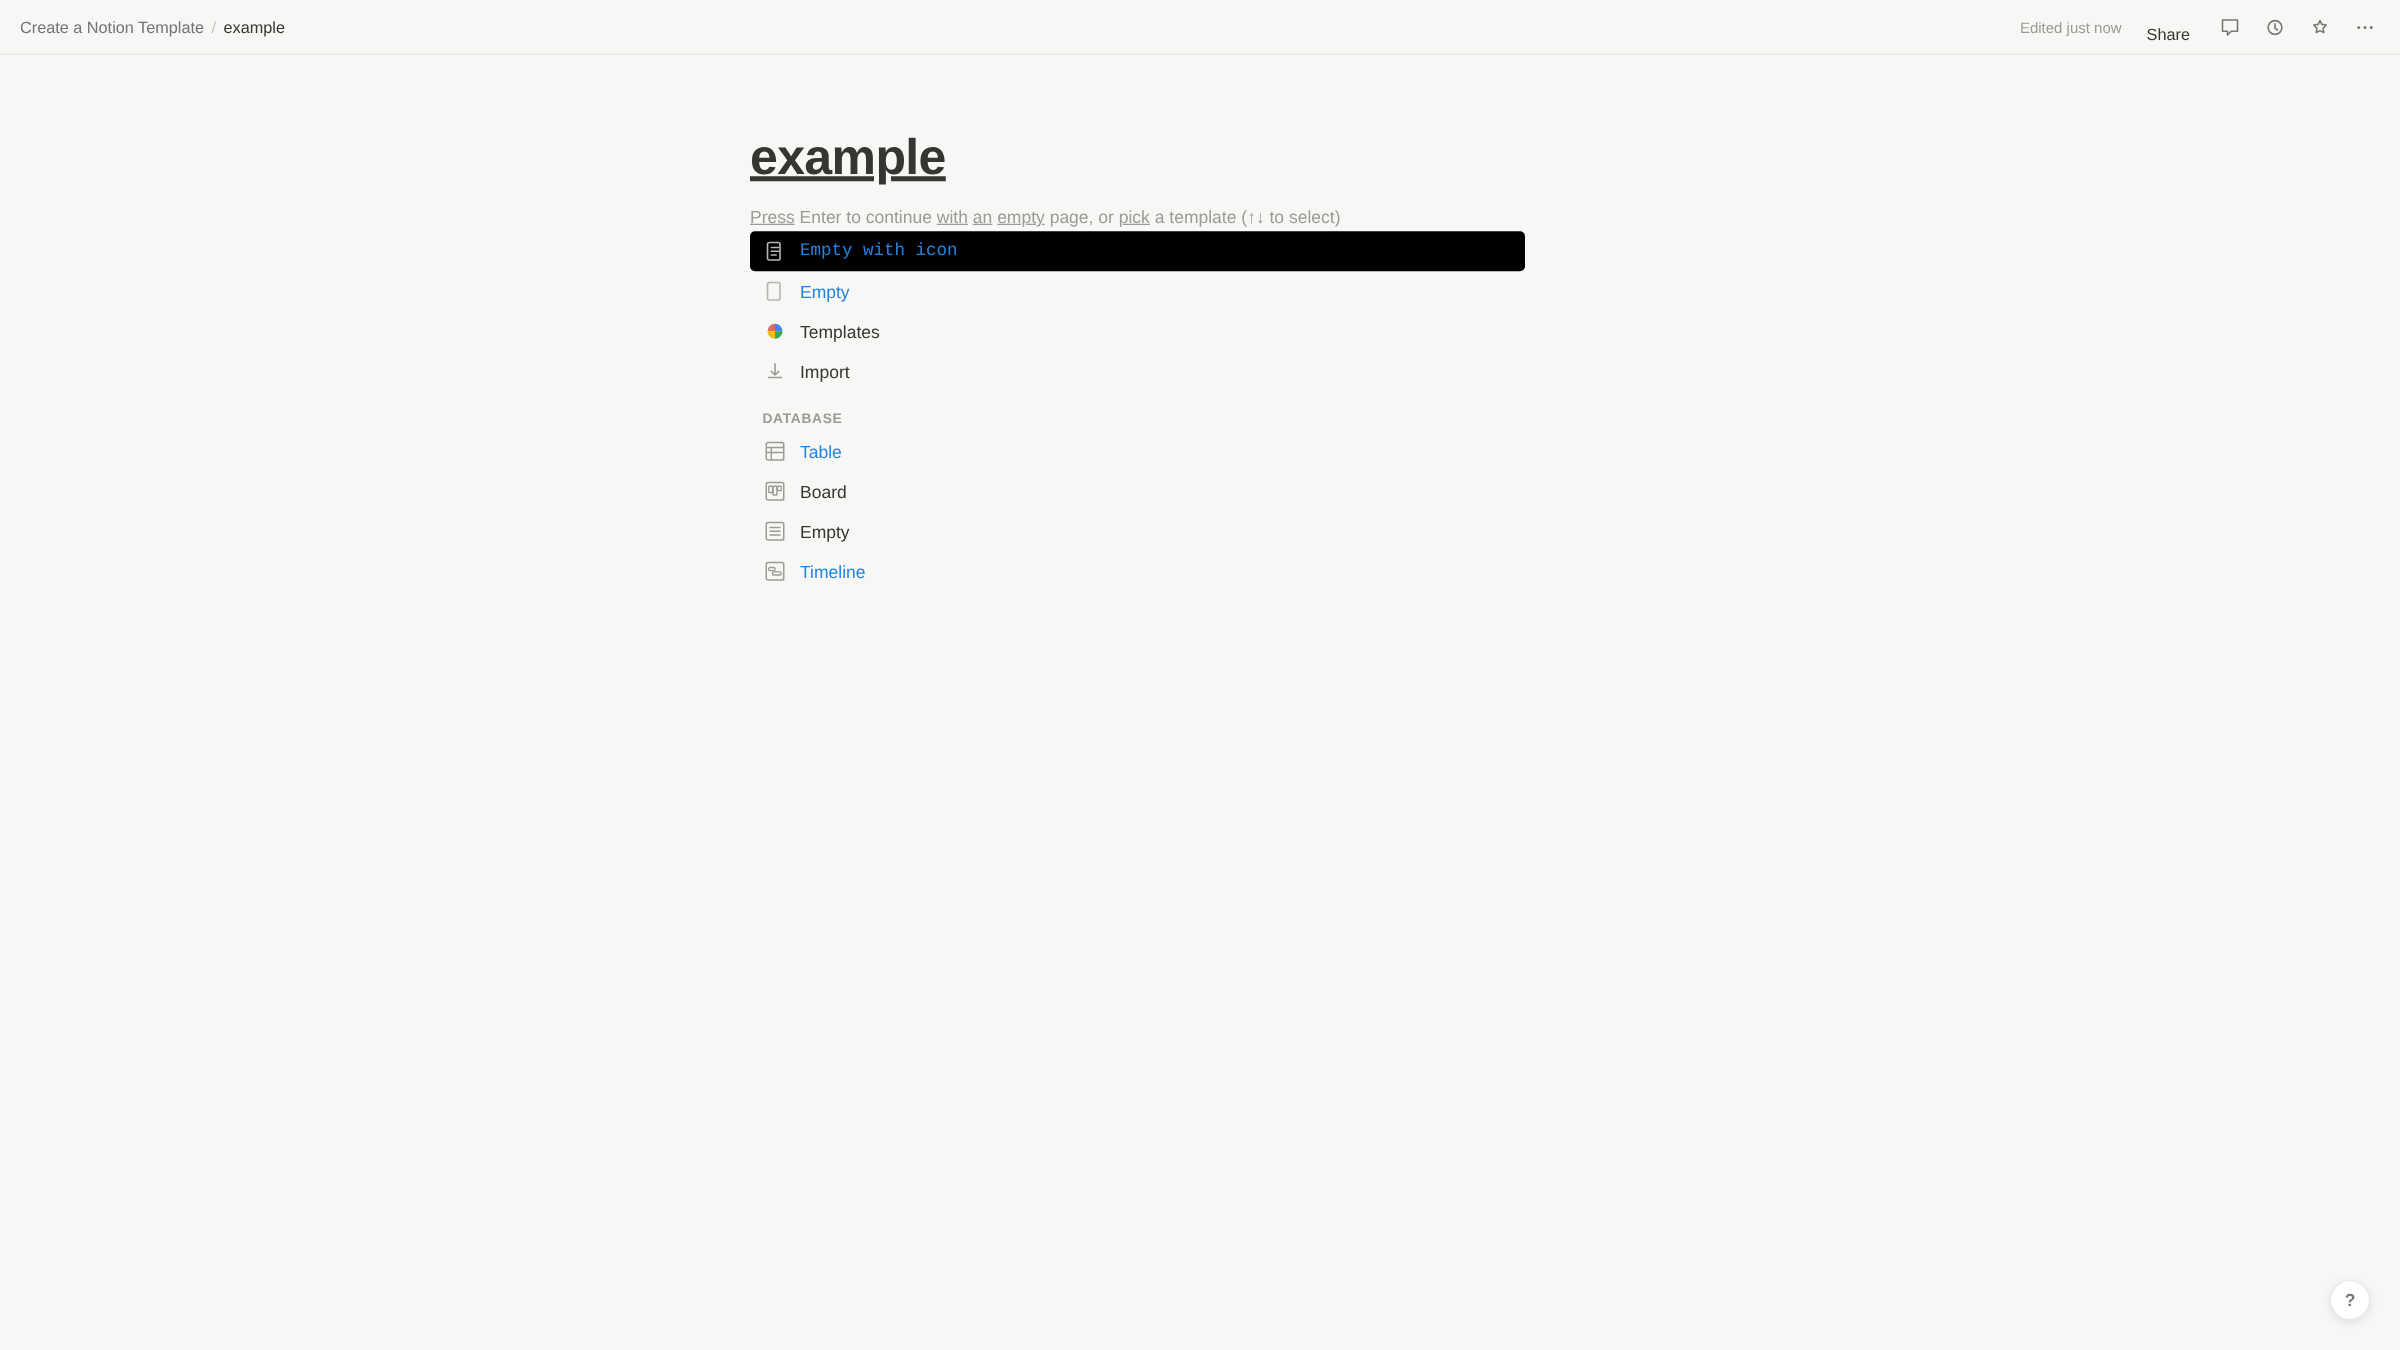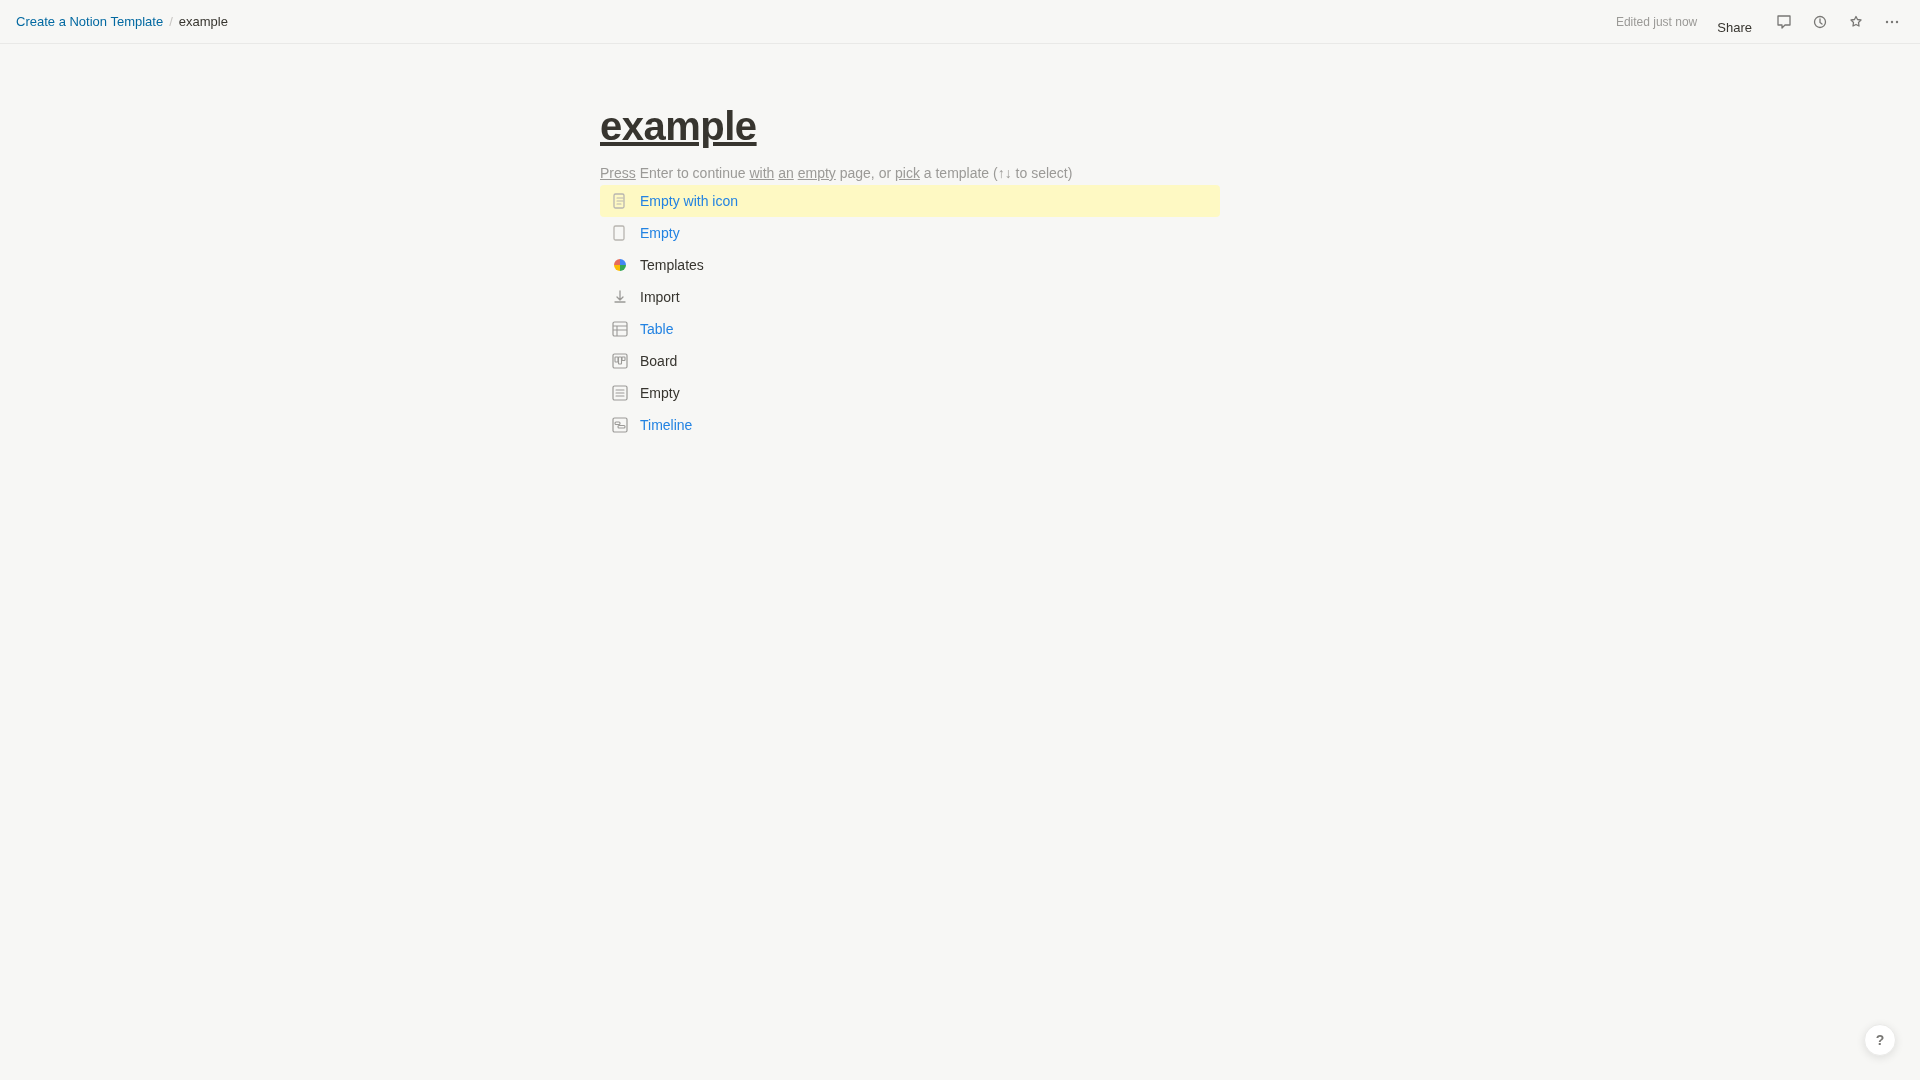--- a/index.html
+++ b/index.html
@@ -27,21 +27,21 @@
 
     .topbar-left {
       display: flex;
       align-items: center;
       gap: 6px;
       font-size: 13px;
       color: #787774;
     }
 
     .topbar-left .breadcrumb-link {
-      color: #0369a1;
+      color: #737373;
       text-decoration: none;
     }
 
     .topbar-left .breadcrumb-sep {
       color: #c7c5c2;
     }
 
     .topbar-left .breadcrumb-current {
       color: #37352f;
       font-weight: 500;
@@ -126,21 +126,22 @@
       align-items: center;
       gap: 10px;
       padding: 6px 10px;
       border-radius: 4px;
       cursor: pointer;
       font-size: 14px;
       color: #37352f;
     }
 
     .menu-item.active {
-      background: #fef9c3;
+      background: #000000;
+      font-family: Liberation Mono, monospace;
     }
 
     .menu-item .item-label {
       color: #2383e2;
       text-decoration: none;
     }
 
     .menu-item .item-label-plain {
       color: #37352f;
     }
@@ -276,20 +277,21 @@
         <span class="item-icon">
           <svg width="18" height="18" viewBox="0 0 18 18" fill="none">
             <path d="M9 3v9M6 9l3 3 3-3" stroke="#9b9a97" stroke-width="1.3" stroke-linecap="round" stroke-linejoin="round"></path>
             <path d="M4 14h10" stroke="#9b9a97" stroke-width="1.3" stroke-linecap="round"></path>
           </svg>
         </span>
         <span class="item-label-plain">Import</span>
       </li>
     </ul>
 
+    <div class="section-label">DATABASE</div>
 
     <ul class="menu-list">
 
       <li class="menu-item">
         <span class="item-icon">
           <svg width="18" height="18" viewBox="0 0 18 18" fill="none">
             <rect x="2" y="2" width="14" height="14" rx="1.5" stroke="#9b9a97" stroke-width="1.2" fill="none"></rect>
             <path d="M2 6h14M6 6v10M2 10h14" stroke="#9b9a97" stroke-width="1.1"></path>
           </svg>
         </span>

